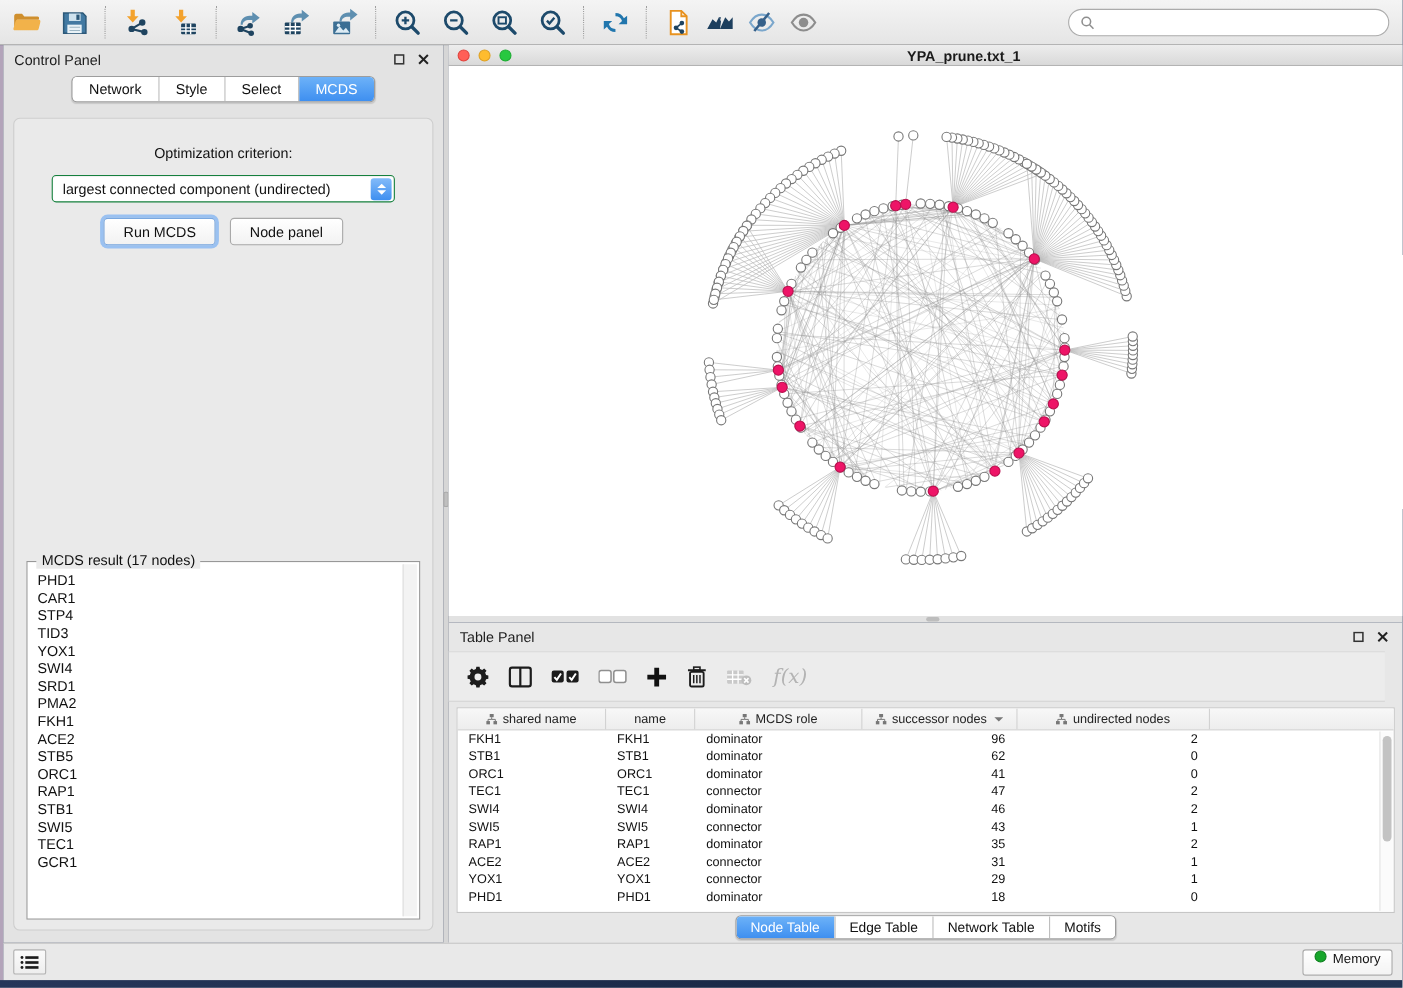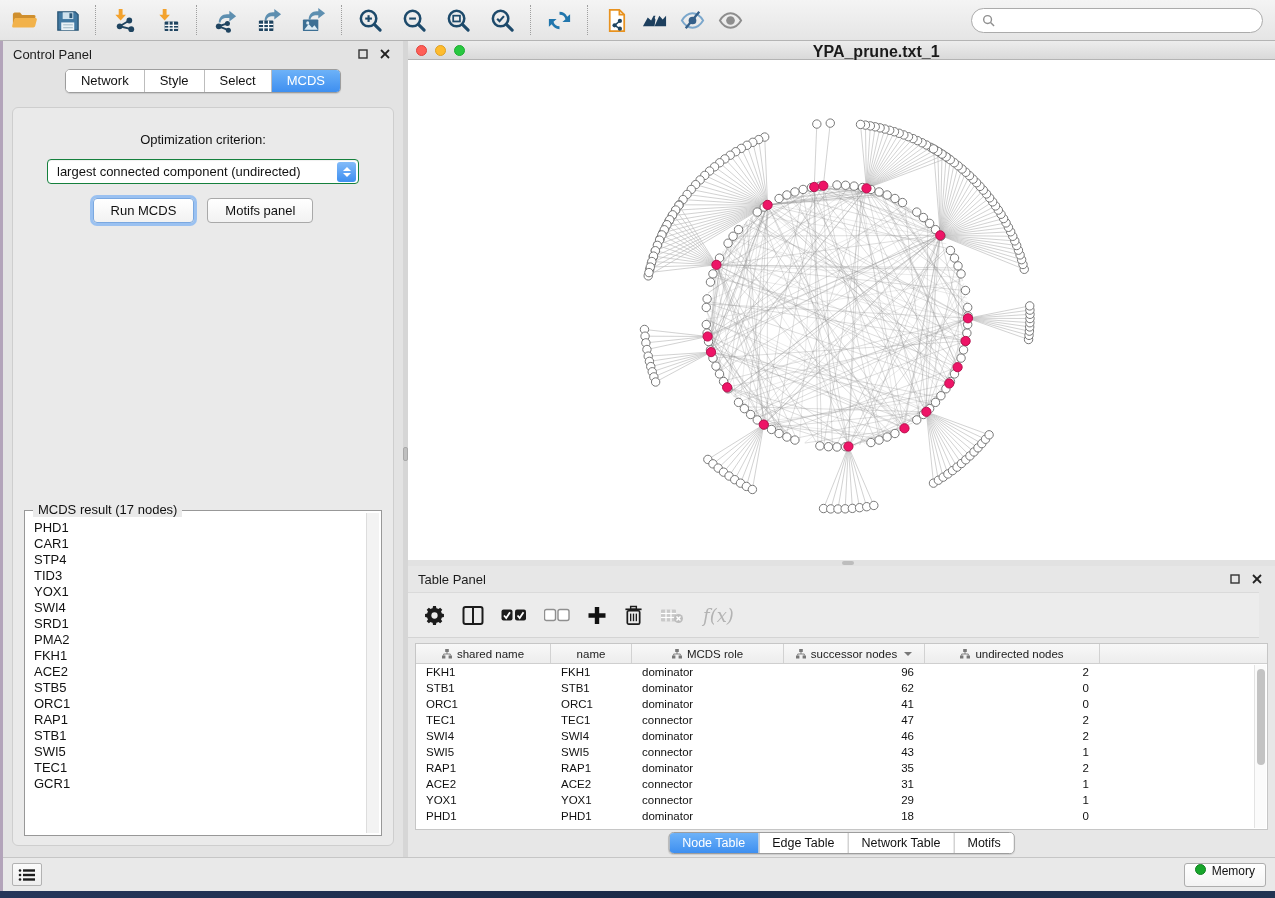--- a/index.html
+++ b/index.html
@@ -67,21 +67,21 @@
   .hsplit .grip { position:absolute; left:50%; top:1px; width:12px; height:4px; background:#bdbdbd; border-radius:2px; }
 
   
   .net-panel { position:absolute; left:408px; top:41px; width:867px; height:519px; background:#fff; }
   .net-title { height:19px; background:linear-gradient(#ededed,#d9d9d9); border-bottom:1px solid #b3b3b3; position:relative; }
   .lights { position:absolute; left:8px; top:4px; display:flex; gap:8px; }
   .light { width:11px; height:11px; border-radius:50%; }
   .light.red { background:#ff5f57; border:1px solid #e0443e; }
   .light.yellow { background:#febc2e; border:1px solid #dea123; }
   .light.green { background:#28c840; border:1px solid #1dad32; }
-  .net-title .t { position:absolute; left:54%; transform:translateX(-50%); top:2px; font-size:16px; color:#1a1a1a; font-weight:bold; }
+  .net-title .t { position:absolute; left:54%; transform:translateX(-50%); top:2px; font-size:13px; color:#1a1a1a; font-weight:bold; }
   .net-canvas { position:absolute; left:0; right:0; top:19px; bottom:0; background:#fff; }
 
   
   .table-panel { position:absolute; left:408px; top:566px; width:867px; height:292px; background:#e7e7e7; }
   .tp-toolbar { position:absolute; left:0; right:16px; top:26px; height:46px; background:#ececec;
     border-top:1px solid #dadada; border-bottom:1px solid #d4d4d4; display:flex; align-items:center; padding-left:16px; }
   .tpi { height:24px; display:flex; align-items:center; justify-content:center; margin-right:17px; }
   .tpi svg { height:21px; }
   .fx { font-family:"DejaVu Serif", serif; font-style:italic; font-size:18px; color:#b3b3b3; margin-left:2px; }
   .tablewrap { position:absolute; left:7px; right:7px; top:77px; bottom:28px; background:#fff; border:1px solid #c6c6c6; overflow:hidden; }
@@ -296,21 +296,21 @@
     <div class="opt-label">Optimization criterion:</div>
     <div class="dropdown">
       <span class="dd-text">largest connected component (undirected)</span>
       <span class="dd-step">
           <i class="up"></i>
           <i class="dn"></i>
         </span>
     </div>
     <div class="btn-row">
       <button class="mac-btn focus">Run MCDS</button>
-      <button class="mac-btn">Motifs panel</button>
+      <button class="mac-btn">Node panel</button>
     </div>
     <div class="fieldset">
       <span class="legend">MCDS result (17 nodes)</span>
       <div class="mcds-list" id="mcds-list">
           <div>PHD1</div>
           <div>CAR1</div>
           <div>STP4</div>
           <div>TID3</div>
           <div>YOX1</div>
           <div>SWI4</div>

